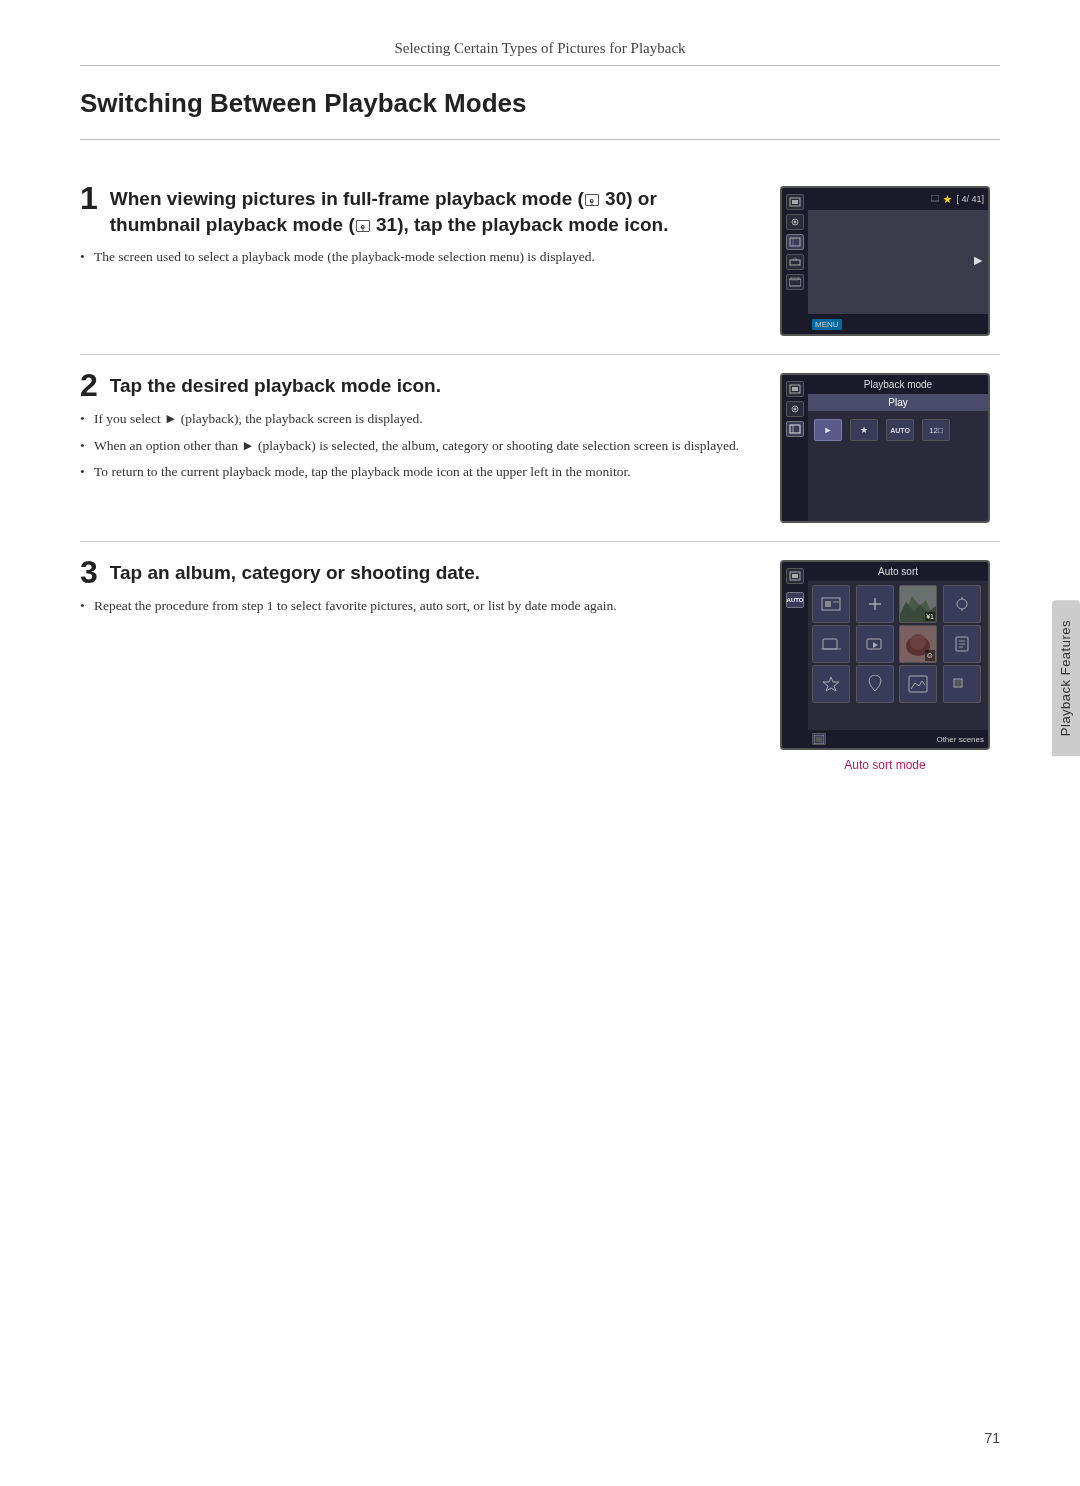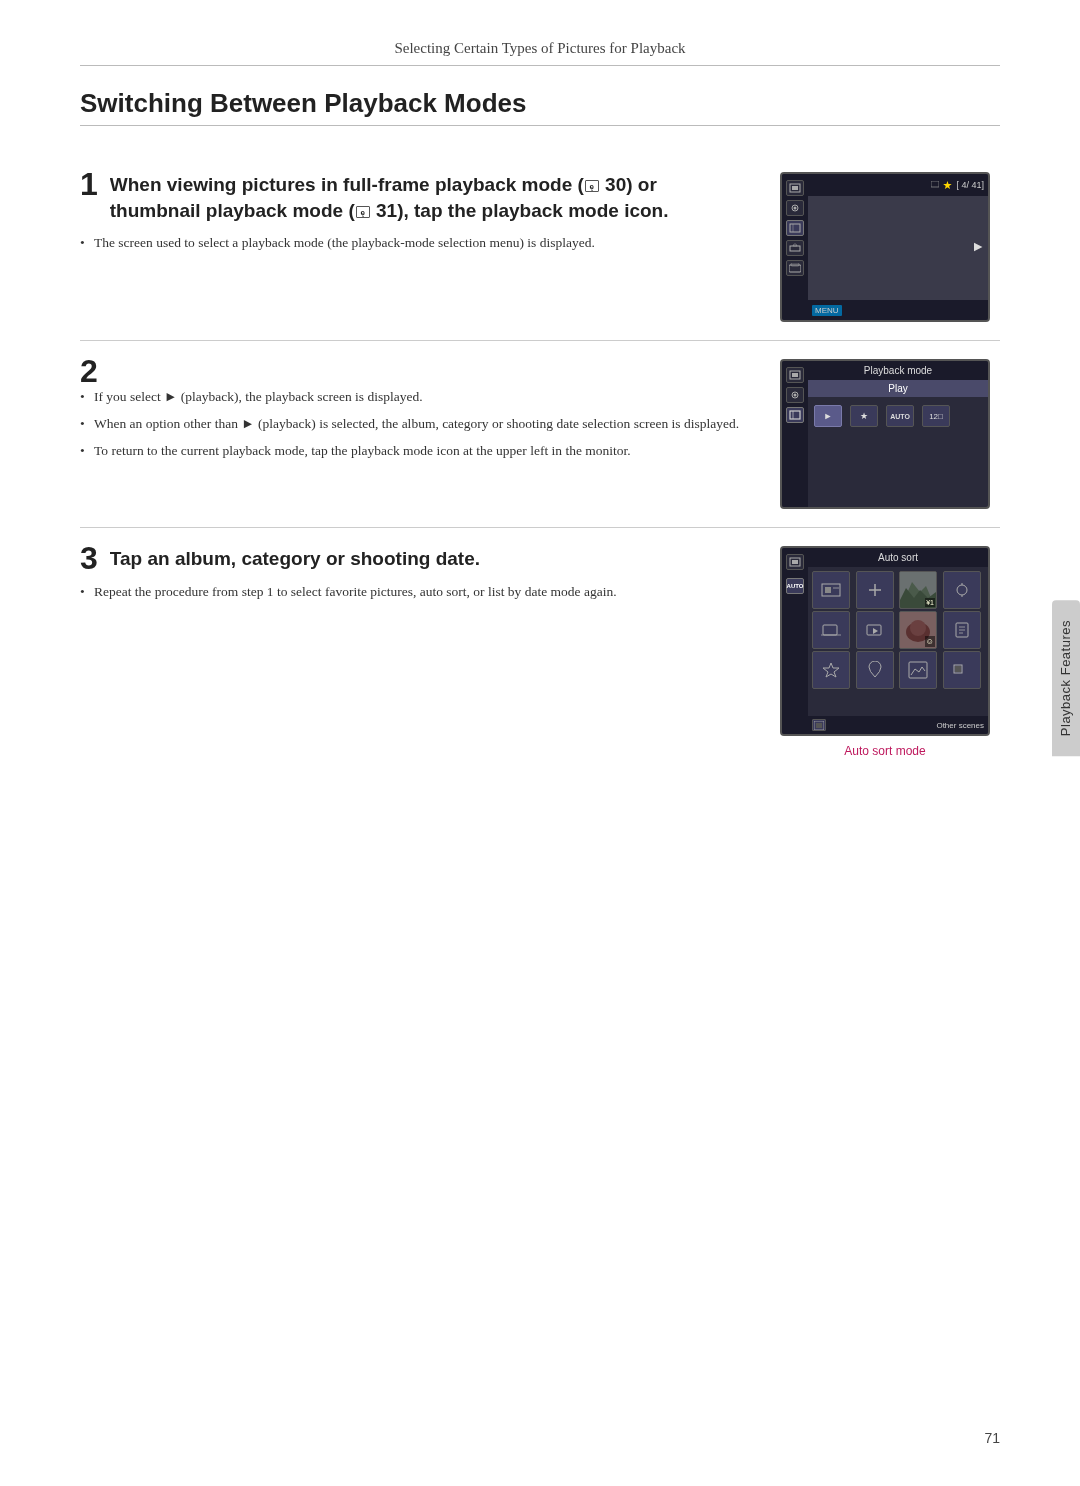--- a/index.html
+++ b/index.html
@@ -30,21 +30,21 @@
       margin-bottom: 22px;
     }
 
     
     .page-title {
       font-size: 26px;
       font-weight: bold;
       font-family: Arial, sans-serif;
       margin-bottom: 28px;
       border-bottom: 1px solid #bbb;
-      padding-bottom: 6px;
+      padding-bottom: 20px;
     }
 
     
     .step-section {
       display: flex;
       gap: 30px;
       margin-bottom: 0;
       padding: 18px 0;
       border-bottom: 1px solid #ccc;
       align-items: flex-start;
@@ -525,20 +525,21 @@
           </div>
         </div>
       </div>
     </div>
   </div>
 
   <div class="step-section">
     <div class="step-left">
       <div class="step-heading-wrap">
         <span class="step-number">2</span>
+        <span class="step-heading">Tap the desired playback mode icon.</span>
       </div>
       <ul class="step-bullets">
         <li>If you select ► (playback), the playback screen is displayed.</li>
         <li>When an option other than ► (playback) is selected, the album, category or shooting date selection screen is displayed.</li>
         <li>To return to the current playback mode, tap the playback mode icon at the upper left in the monitor.</li>
       </ul>
     </div>
     <div class="step-right">
 
       <div class="camera-screen screen2" style="position:relative;">

